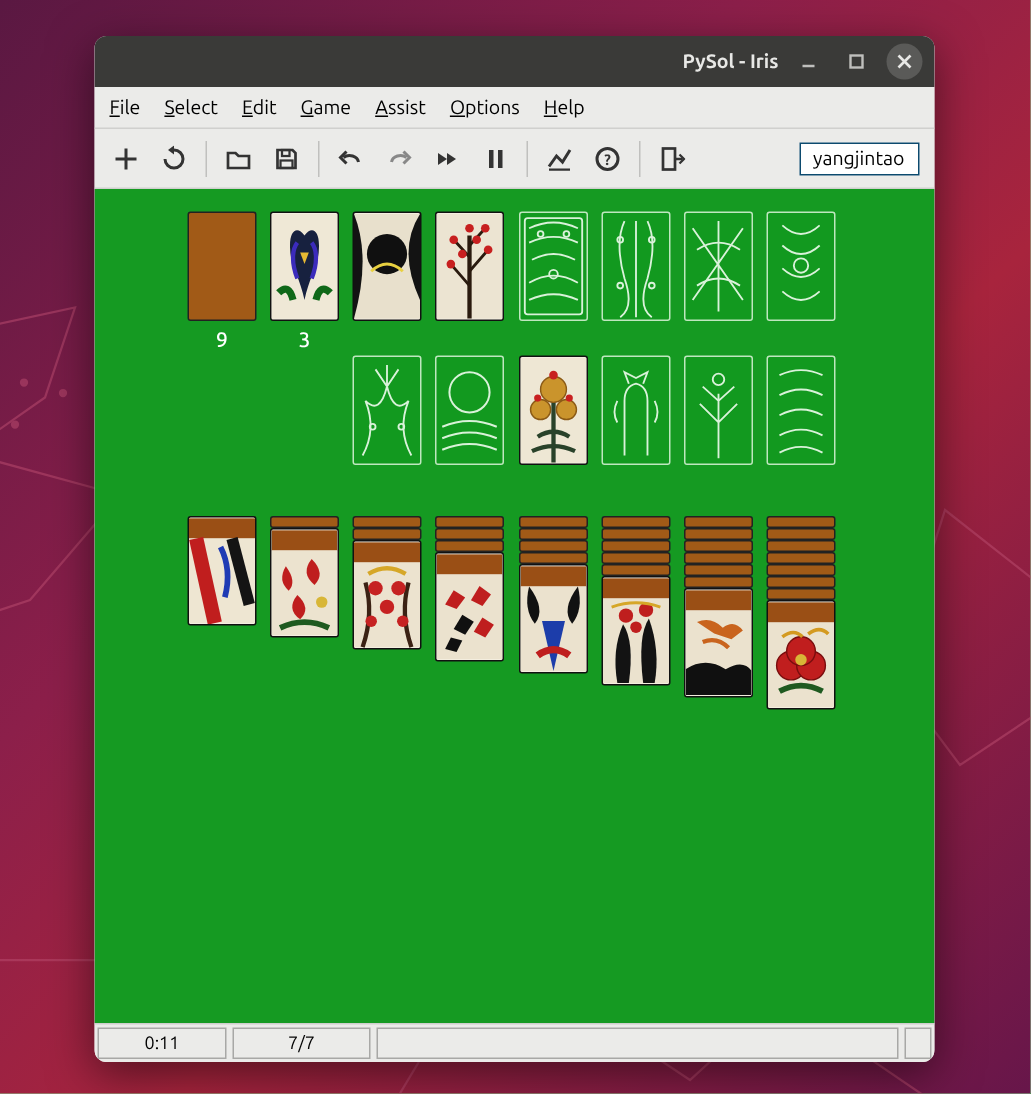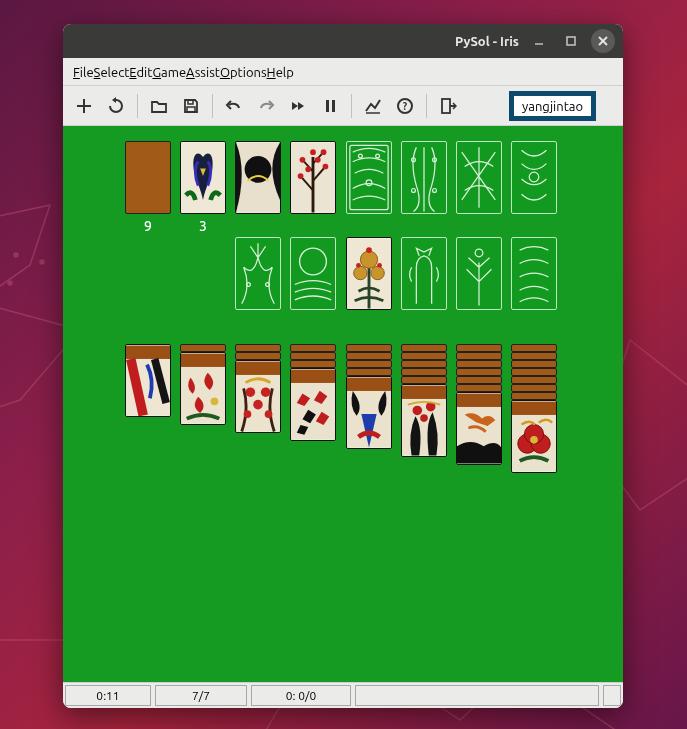--- a/index.html
+++ b/index.html
@@ -37,21 +37,21 @@
 .titlebar .winbtn {
   width: 24px; height: 24px; border-radius: 50%;
   display: flex; align-items: center; justify-content: center;
   margin-left: 8px; cursor: pointer;
   color: #bfbfbd;
 }
 .titlebar .winbtn.close { background: #5a5a58; }
 .menubar {
   height: 28px;
   background: #ebebe9;
-  display: flex; align-items: center; 
+  display: flex; align-items: center; gap: 16px;
   padding: 0 10px;
   border-bottom: 1px solid #d0d0ce;
 }
 .menubar .mitem { cursor: pointer; }
 .menubar .mitem u { text-decoration: underline; }
 .toolbar {
   height: 40px;
   background: #ebebe9;
   display: flex; align-items: center;
   padding: 0 6px;
@@ -63,23 +63,23 @@
   display: flex; align-items: center; justify-content: center;
   cursor: pointer;
   border-radius: 3px;
   color: #333;
 }
 .toolbar .sep {
   width: 1px; height: 24px; background: #c0c0be; margin: 0 4px;
 }
 .toolbar .spacer { flex: 1; }
 .toolbar .userbox {
-  border: 5px solid #0c4a6e; background: #fff;
-  padding: 3px 8px; min-width: 80px; text-align: center;
-  margin-right: 21px;
+  border: 1px solid #0c4a6e; background: #fff;
+  padding: 3px 8px; min-width: 80px; text-align: left;
+  margin-right: 4px;
 }
 .playfield {
   flex: 1;
   background: #159a22;
   position: relative;
 }
 .card, .slot, .back {
   position: absolute;
   width: 46px; height: 73px;
   border-radius: 2px;
@@ -518,18 +518,17 @@
           <path d="M10 24 Q18 18 24 24 M28 22 Q36 16 42 22" stroke="#d49a20" stroke-width="2.5" fill="none"></path>
           <path d="M8 62 Q23 54 38 62" stroke="#1f5a20" stroke-width="4" fill="none"></path>
         </svg>
     </div>
 
   </div>
 
   <div class="statusbar">
     <div class="cell" style="width:86px">0:11</div>
     <div class="cell" style="width:92px">7/7</div>
-    <div class="cell" style="width:100px">0: 0/0</div>
     <div class="cell stretch"></div>
     <div class="cell" style="width:18px"></div>
   </div>
 
 </div>
 
 </body></html>

